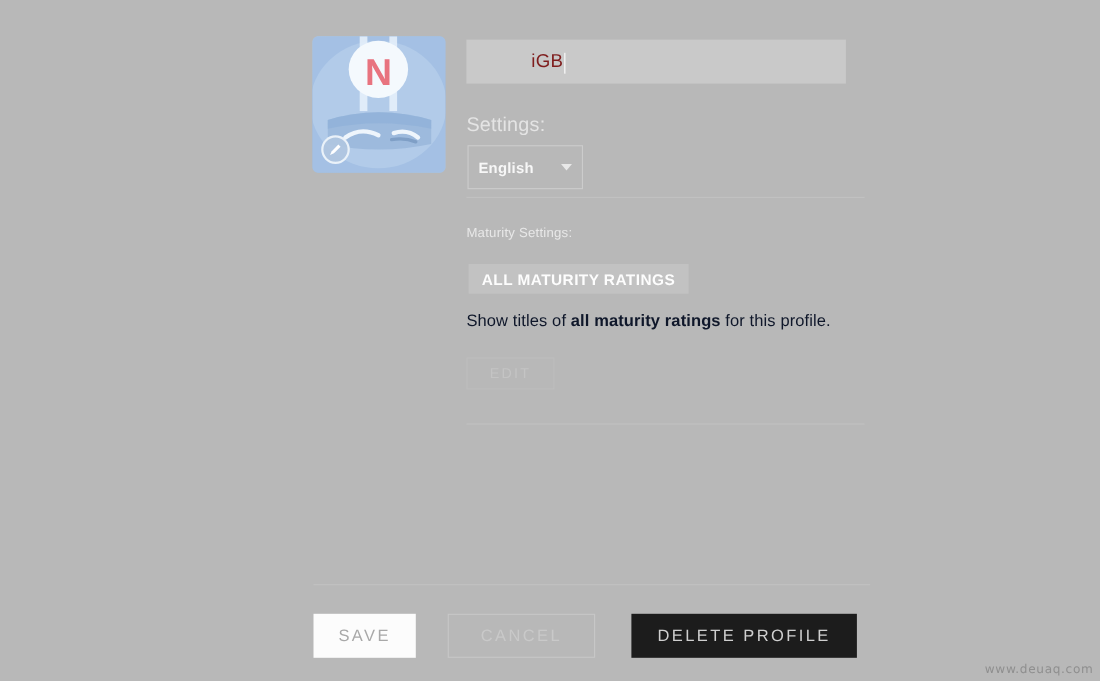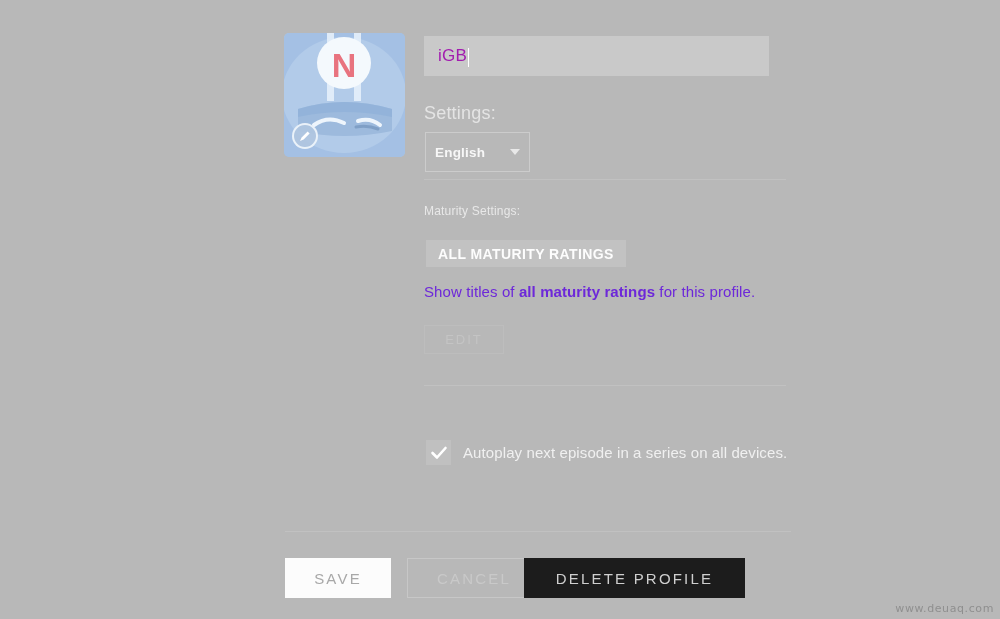--- a/index.html
+++ b/index.html
@@ -90,22 +90,23 @@
     height: 40px;
     background: #c9c9c9;
     border: none;
     box-sizing: border-box;
     display: flex;
     align-items: center;
     padding-left: 14px;
   }
   .name-input .val {
     font-size: 17px;
-    color: #a21caf;
+    color: #7f1d1d;
     letter-spacing: 0.2px;
+    margin-left: 45px;
   }
   .caret {
     display: inline-block;
     width: 1px;
     height: 19px;
     background: #ffffff;
     margin-left: 1px;
     vertical-align: middle;
     position: relative;
     top: 1px;
@@ -182,21 +183,21 @@
     font-weight: bold;
     color: #fdfdfd;
     letter-spacing: 0.4px;
   }
 
   .maturity-desc {
     position: absolute;
     left: 424px;
     top: 283px;
     font-size: 15px;
-    color: #6d28d9;
+    color: #0f172a;
     letter-spacing: 0.1px;
   }
   .maturity-desc b { font-weight: bold; }
 
   .edit-button {
     position: absolute;
     left: 424px;
     top: 325px;
     width: 80px;
     height: 29px;
@@ -250,34 +251,34 @@
     height: 40px;
     box-sizing: border-box;
     display: flex;
     align-items: center;
     justify-content: center;
     letter-spacing: 2.2px;
     font-size: 15px;
   }
   .btn-save {
     left: 285px;
-    width: 106px;
+    width: 93px;
     background: #fcfcfc;
     color: #a8a8a8;
   }
   .btn-cancel {
     left: 407px;
     width: 134px;
     background: transparent;
     border: 1px solid #c7c7c7;
     color: #c9c9c9;
   }
   .btn-delete {
-    left: 524px;
-    width: 221px;
+    left: 574px;
+    width: 205px;
     background: #1c1c1c;
     color: #cfcfcf;
   }
 
   .watermark {
     position: absolute;
     right: 6px;
     bottom: 4px;
     font-size: 11px;
     color: #8f8f8f;
@@ -342,28 +343,20 @@
   <div class="maturity-desc">
     <span>Show titles of </span><b>all maturity ratings</b><span> for this profile.</span>
   </div>
   <div class="edit-button">
     <span>EDIT</span>
   </div>
 
   <div class="divider d2"></div>
 
 
-  <div class="check-row r1">
-    <span class="checkbox">
-      <svg viewBox="0 0 19 19" xmlns="http://www.w3.org/2000/svg" aria-hidden="true">
-        <path d="M3 9.5 L7.5 14 L16 4.5" stroke="#ffffff" stroke-width="2.6" fill="none" stroke-linecap="round" stroke-linejoin="round"></path>
-      </svg>
-    </span>
-    <span class="lbl">Autoplay next episode in a series on all devices.</span>
-  </div>
 
 
   <div class="divider d3"></div>
 
   <div class="btn btn-save">
     <span>SAVE</span>
   </div>
   <div class="btn btn-cancel">
     <span>CANCEL</span>
   </div>

